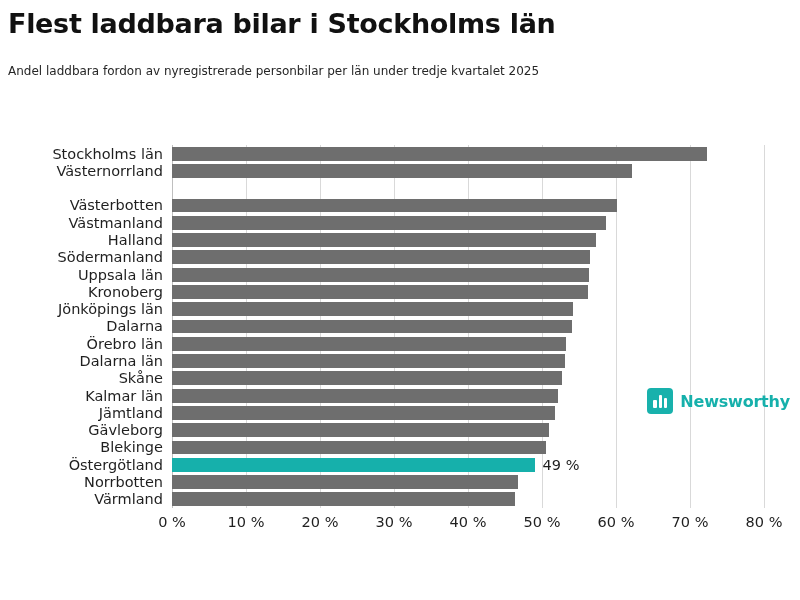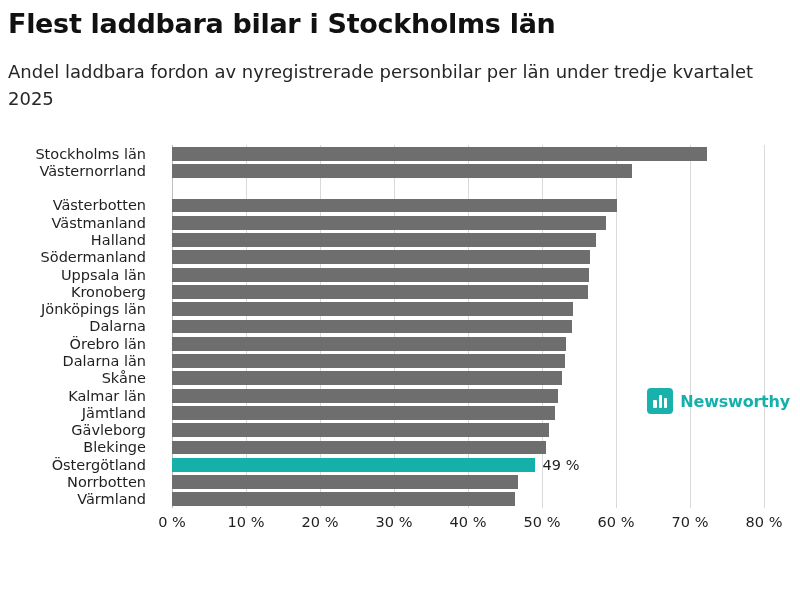--- a/index.html
+++ b/index.html
@@ -30,21 +30,21 @@
     font-weight: bold;
     letter-spacing: -0.3px;
     color: #111111;
     white-space: nowrap;
   }
   .subtitle {
     position: absolute;
     left: 8px;
     top: 58px;
     width: 790px;
-    font-size: 18px;
+    font-size: 12px;
     font-weight: normal;
     line-height: 27px;
     color: #262626;
   }
 
   
   .plot {
     position: absolute;
     left: 172px;
     top: 145px;
@@ -86,21 +86,21 @@
     background: #6e6e6e;
   }
   .bar.highlight {
     background: #16b0ab;
   }
   .cat-label {
     position: absolute;
     right: 100%;
     top: 50%;
     transform: translateY(-50%);
-    margin-right: 26px;
+    margin-right: 9px;
     font-size: 14.5px;
     color: #1f1f1f;
     white-space: nowrap;
     text-align: right;
   }
   .bar-value {
     position: absolute;
     top: 50%;
     transform: translateY(-50%);
     margin-left: 8px;

